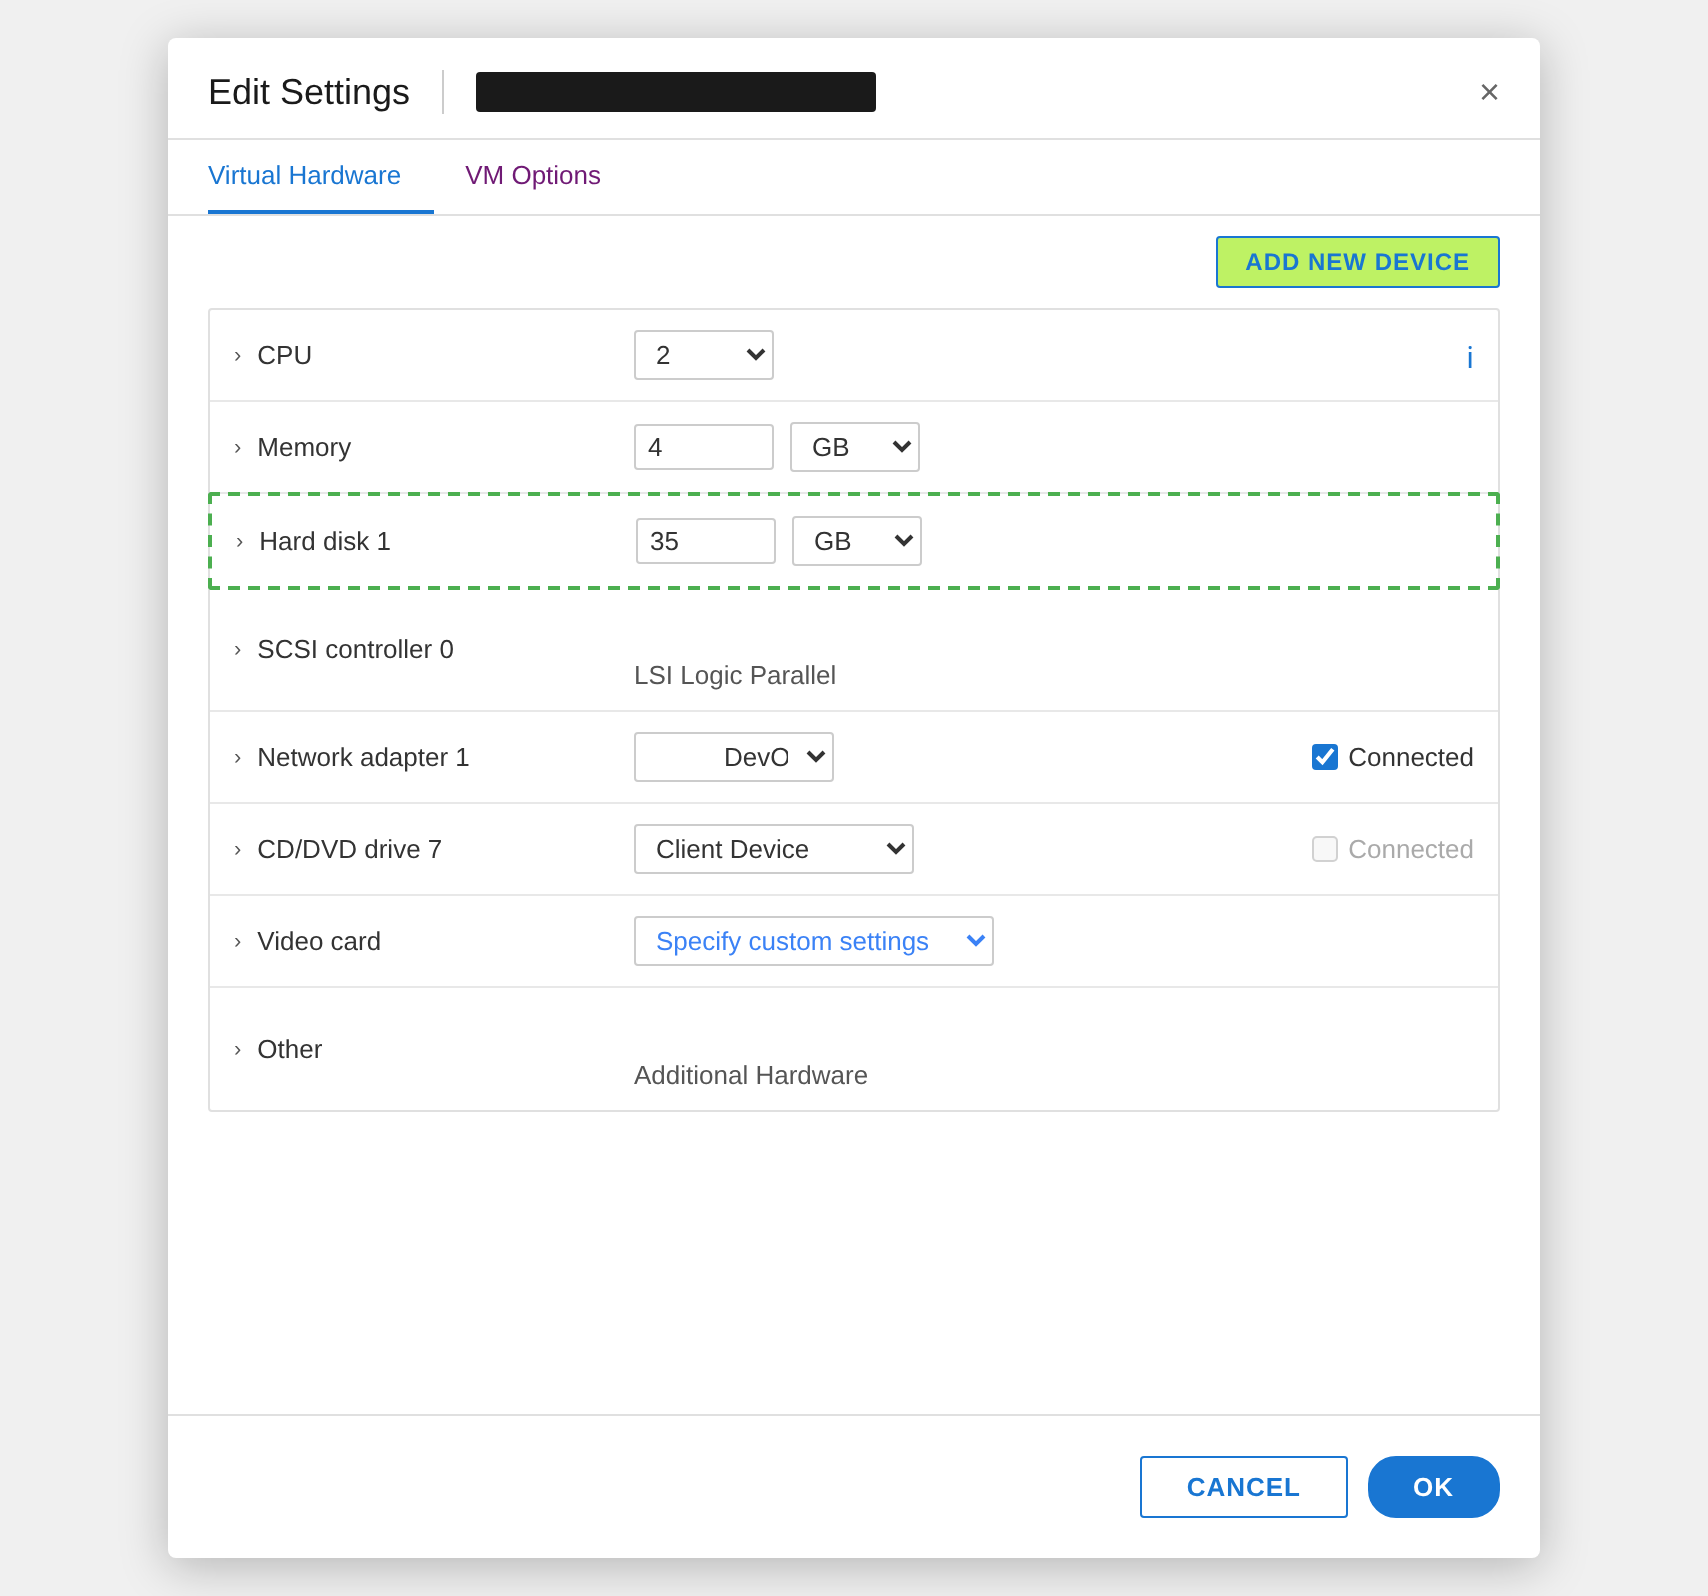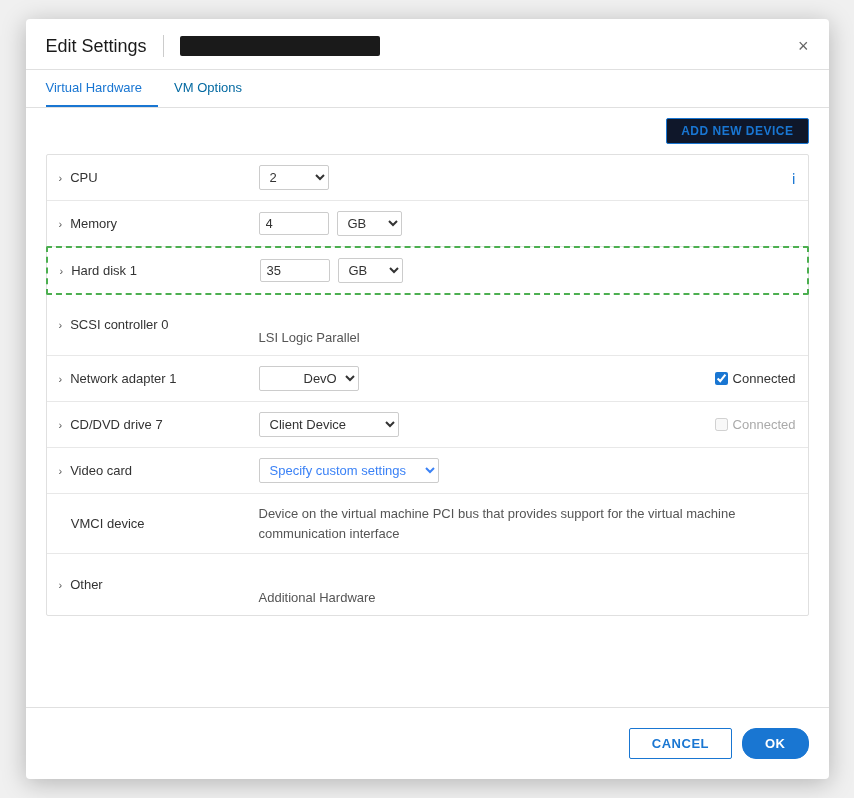--- a/index.html
+++ b/index.html
@@ -8,21 +8,21 @@
       background: #f0f0f0;
       display: flex;
       align-items: center;
       justify-content: center;
       min-height: 100vh;
       font-size: 13px;
       color: #333;
     }
     .dialog {
       background: #fff;
-      width: 803px;
+      width: 686px;
       min-height: 760px;
       border-radius: 4px;
       box-shadow: 0 4px 24px rgba(0,0,0,0.25);
       display: flex;
       flex-direction: column;
       position: relative;
     }
     .dialog-header {
       display: flex;
       align-items: center;
@@ -63,36 +63,36 @@
       display: flex;
       padding: 0 20px;
       border-bottom: 1px solid #e0e0e0;
       text-align: center;
     }
     .tab {
       padding: 10px 16px 10px 0;
       margin-right: 16px;
       cursor: pointer;
       font-size: 13px;
-      color: #0369a1;
+      color: #701a75;
       border-bottom: 2px solid transparent;
       text-decoration: none;
     }
     .tab.active {
       color: #1976d2;
       border-bottom: 2px solid #1976d2;
     }
 
     .toolbar {
       padding: 10px 20px;
       display: flex;
       justify-content: flex-end;
     }
     .add-device-btn {
-      background: #0f172a;
+      background: #bef264;
       border: 1px solid #1976d2;
       color: #1976d2;
       padding: 5px 14px;
       font-size: 12px;
       font-weight: 600;
       cursor: pointer;
       letter-spacing: 0.5px;
       border-radius: 2px;
     }
 
@@ -360,29 +360,20 @@
         <span>Video card</span>
       </div>
       <div class="row-controls">
         <select class="video-select">
           <option>Specify custom settings</option>
           <option>Default settings</option>
         </select>
       </div>
     </div>
 
-    <div class="settings-row">
-      <div class="row-label">
-        <span style="margin-right:8px; visibility:hidden;">›</span>
-        <span>VMCI device</span>
-      </div>
-      <div class="row-controls">
-        <span class="vmci-desc">Device on the virtual machine PCI bus that provides support for the virtual machine communication interface</span>
-      </div>
-    </div>
 
     <div class="settings-row">
       <div class="row-label">
         <span class="expand-icon">›</span>
         <span>Other</span>
       </div>
       <div class="row-controls">
         <span class="row-text">Additional Hardware</span>
       </div>
     </div>

